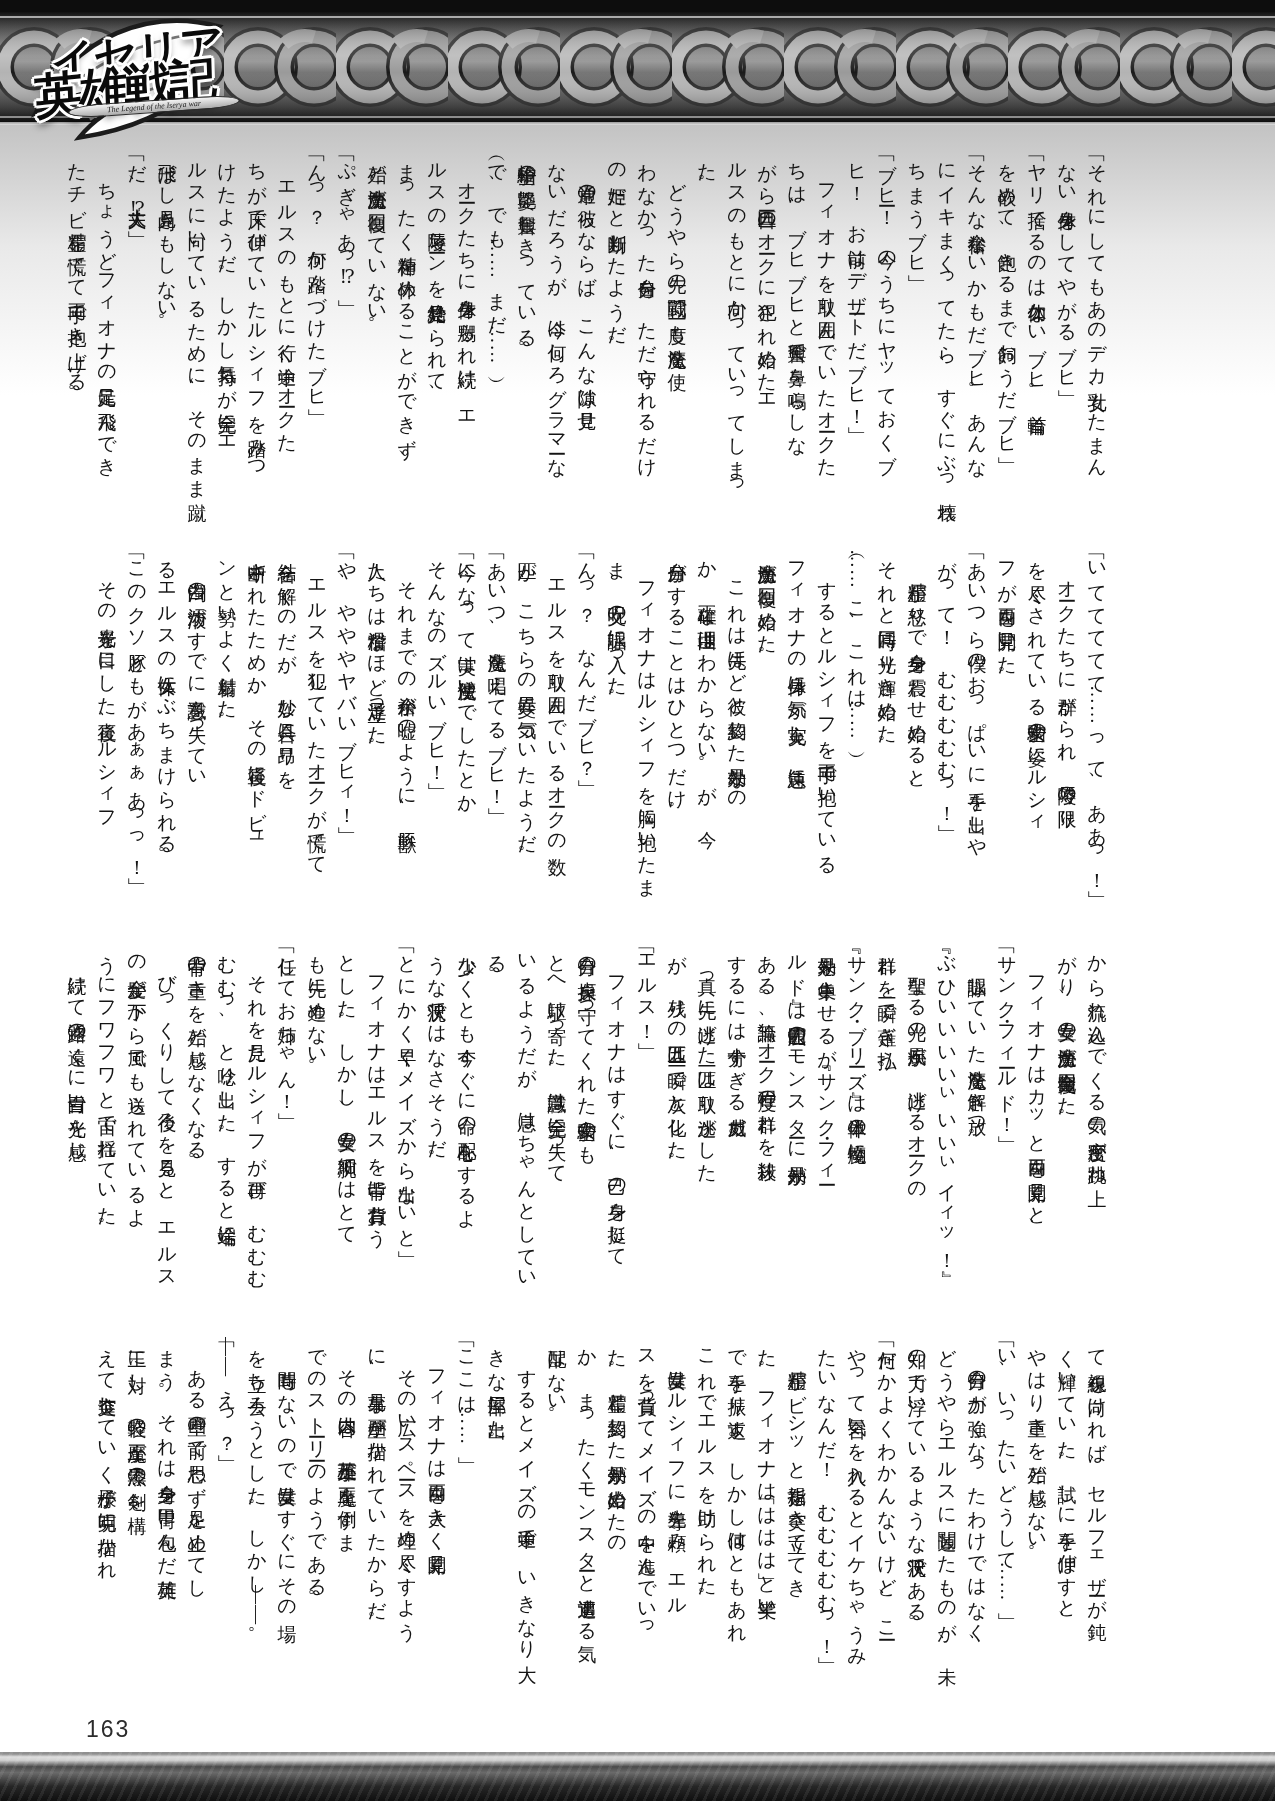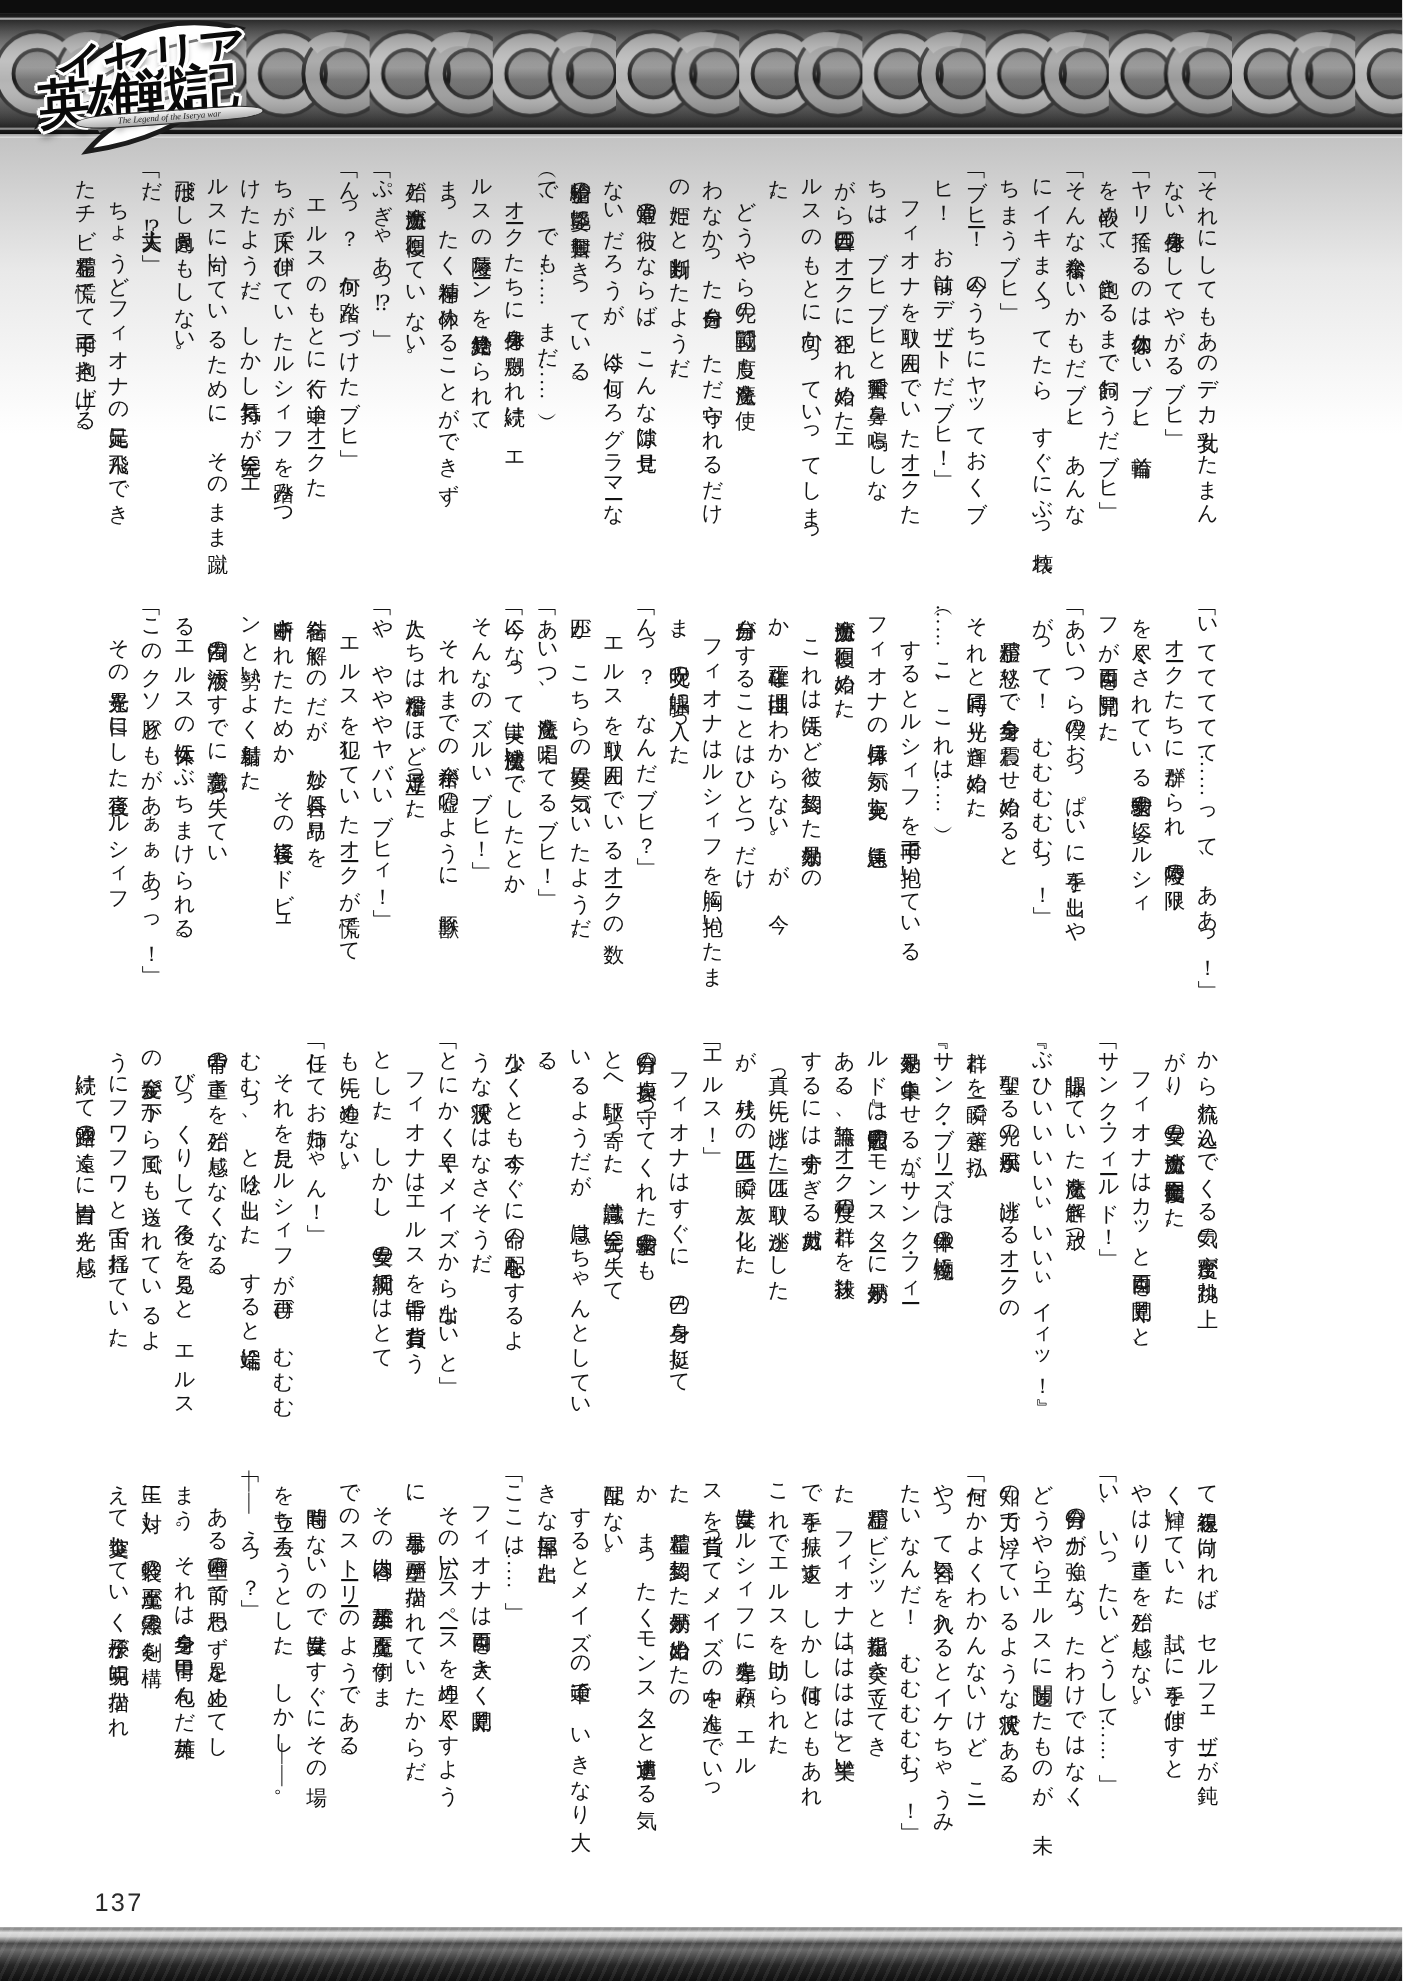--- a/index.html
+++ b/index.html
@@ -252,16 +252,16 @@
         <p>　時間もないので皇女はすぐにその場</p>
         <p>を立ち去ろうとした。しかし――。</p>
         <p>「――えっ？」</p>
         <p>　ある壁画の前で思わず足を止めてし</p>
         <p>まう。それは全身を甲冑に包んだ英雄</p>
         <p>王に対し、軽装の魔王が漆黒の剣を構</p>
         <p>えて突進していく様子が克明に描かれ</p>
       </section>
   </main>
 
-  <div class="page-number">137</div>
+  <div class="page-number">163</div>
   <div class="footer-bar"></div>
 
 </div>
 
 </body></html>

